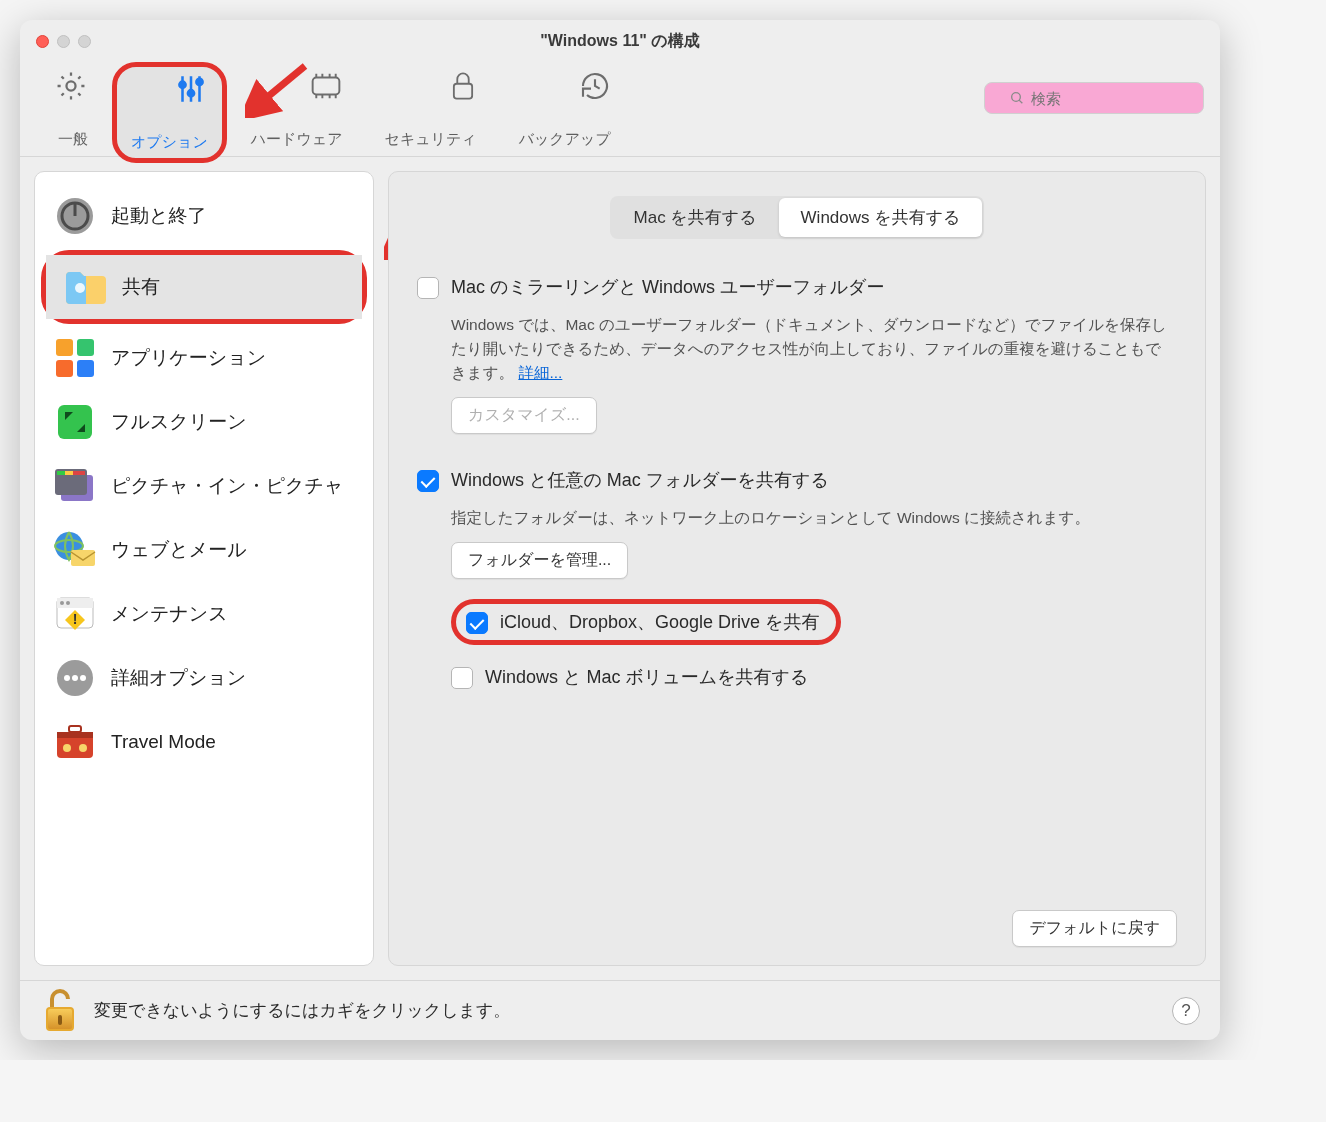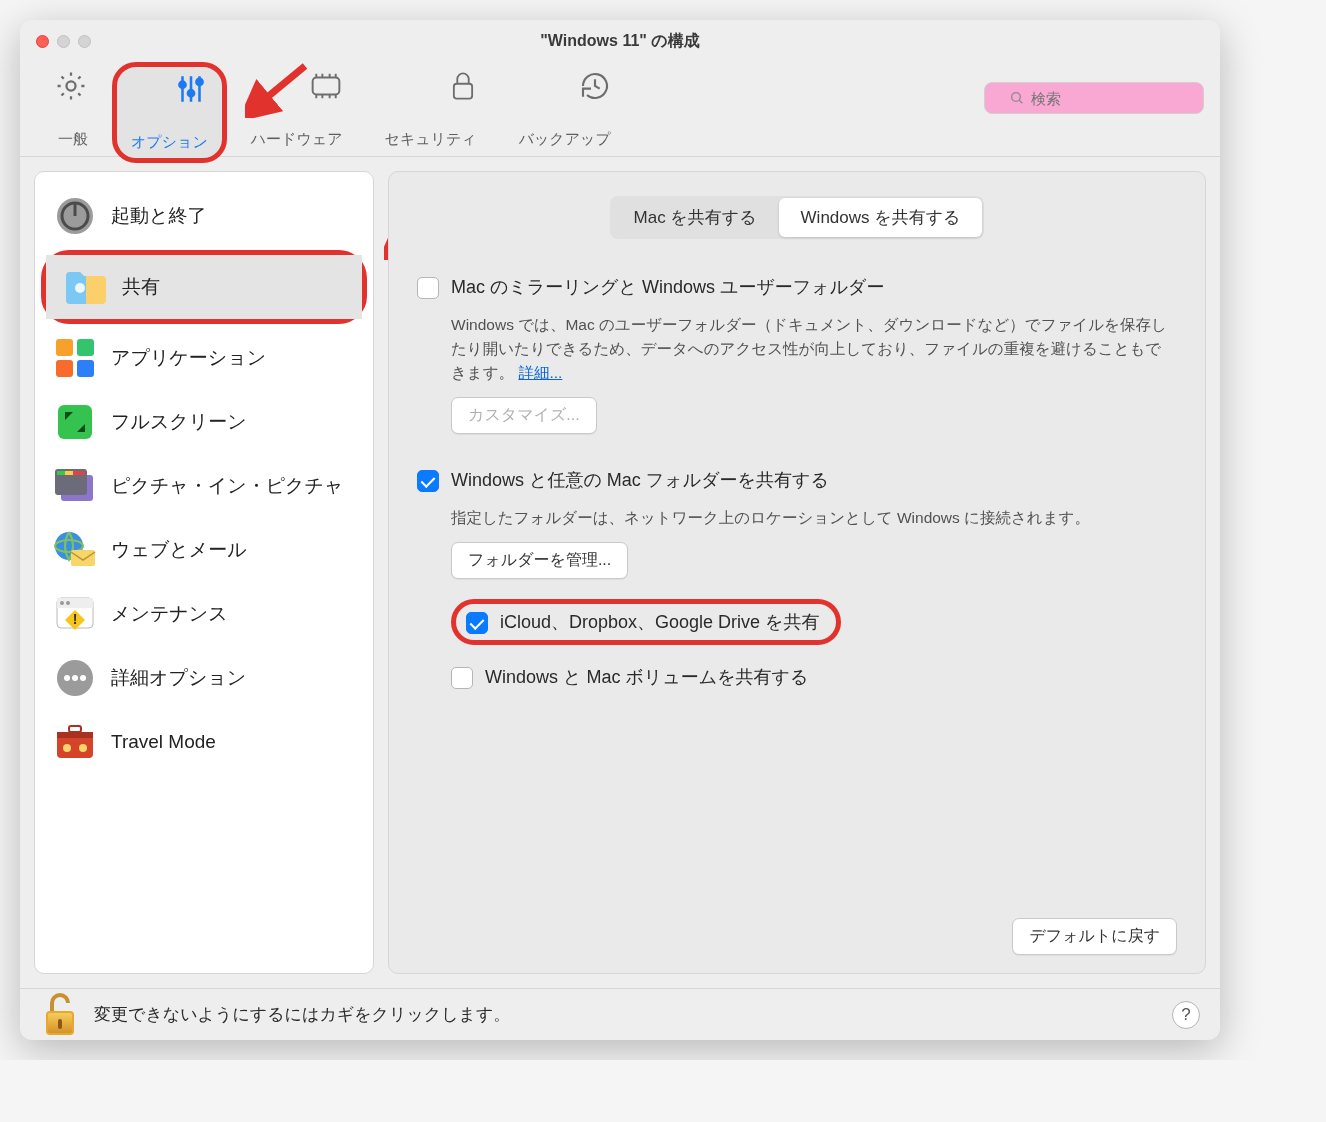--- a/index.html
+++ b/index.html
@@ -36,21 +36,21 @@
     .cb.checked { background:#0a7aff; border-color:#0a7aff; }
     .cb.checked::after { content:""; width:6px; height:11px; border:solid #fff; border-width:0 2.5px 2.5px 0; transform:rotate(45deg); margin-top:-2px; }
     .setting-title { font-size:18px; color:#2a2a2a; }
     .setting-desc { font-size:15.5px; color:#525252; margin:6px 0 12px 34px; line-height:1.55; }
     .setting-desc a { color:#0a66d8; }
     .mac-btn { background:#fff; border:1px solid #c9c9c9; border-radius:7px; padding:7px 16px; font-size:16px; color:#333; cursor:pointer; box-shadow:0 1px 1px rgba(0,0,0,.06); }
     .mac-btn:disabled { color:#b0b0b0; }
     .indent { margin-left:34px; }
     .oval-highlight { display:inline-flex; align-items:center; gap:12px; border:5px solid #e2322d; border-radius:999px; padding:6px 16px 6px 10px; }
     .defaults { align-self:flex-end; margin-top:auto; }
-    .footer { height:52px; border-top:1px solid #d6d6d6; display:flex; align-items:center; padding:0 20px; gap:14px; position:relative;text-align:right; }
+    .footer { height:60px; border-top:1px solid #d6d6d6; display:flex; align-items:center; padding:0 20px; gap:14px; position:relative;text-align:right; }
     .footer-text { font-size:17px; color:#2a2a2a; }
     .help { position:absolute; right:20px; width:28px; height:28px; border-radius:50%; border:1.5px solid #b5b5b5; display:flex; align-items:center; justify-content:center; font-size:17px; color:#555; background:#fff; cursor:pointer; }
     .arrow { position:absolute; width:70px; height:60px; pointer-events:none; }
     svg { display:block; }
   </style>
 </head>
 <body>
 
 <div class="window">
 

